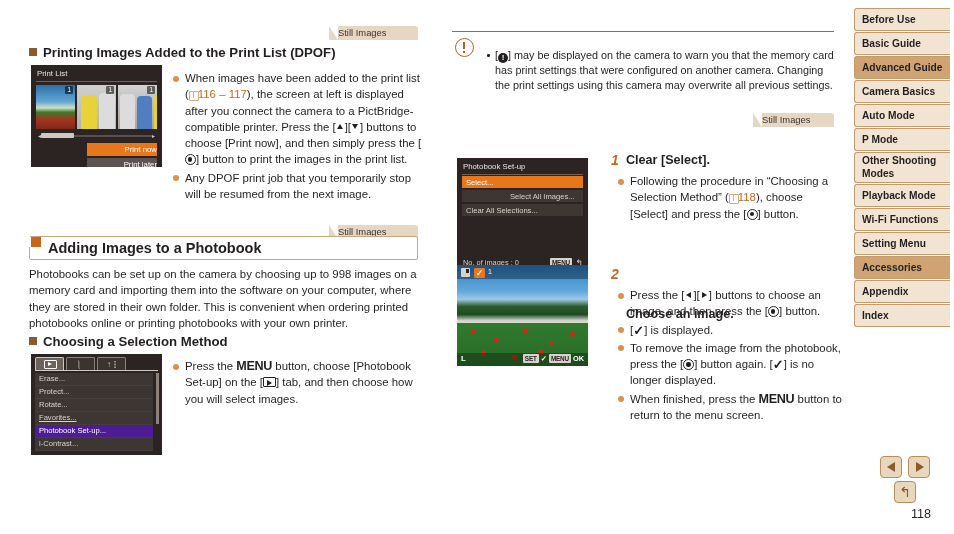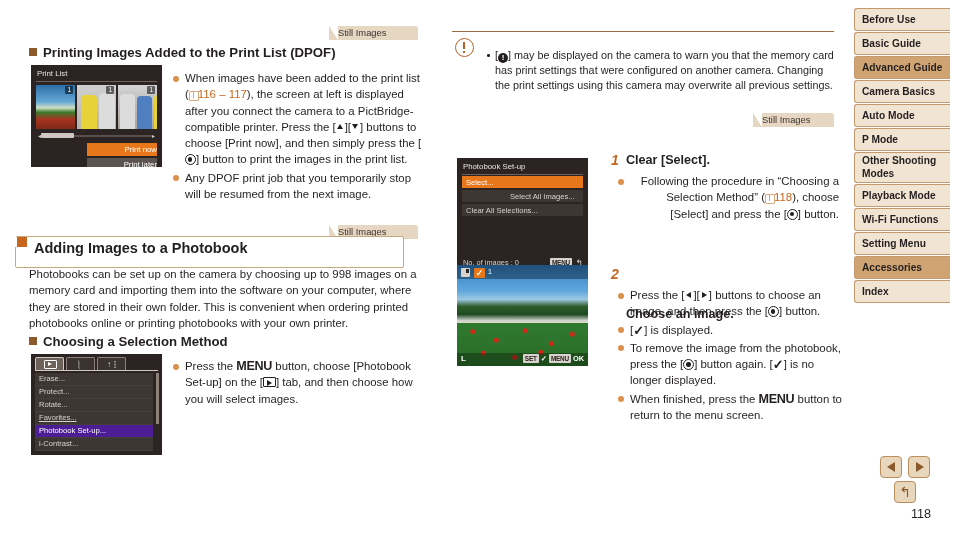--- a/index.html
+++ b/index.html
@@ -441,21 +441,21 @@
     <div class="bullet">
       When images have been added to the print list (<span class="bookicon"></span><span class="ref">116</span><span class="ref">&nbsp;–&nbsp;</span><span class="ref">117</span>), the screen at left is displayed after you connect the camera to a PictBridge-compatible printer. Press the [<span class="k-arrow up"><i></i></span>][<span class="k-arrow down"><i></i></span>] buttons to choose [Print now], and then simply press the [<span class="k-func"></span>] button to print the images in the print list.
     </div>
     <div class="bullet">
       <span>Any DPOF print job that you temporarily stop will be resumed from the next image.</span>
     </div>
   </div>
 
   <div class="still-tab" style="left:338px; top:225px; width:80px;">Still Images</div>
 
-  <div class="h-main-box" style="left:15px; top:236px; width:389px; height:32px;">
+  <div class="h-main-box" style="left:29px; top:236px; width:389px; height:24px;">
     <span class="cut"></span>
     <span class="sq"></span>
     <span class="txt">Adding Images to a Photobook</span>
   </div>
 
   <div class="body-text" style="position:absolute; left:29px; top:266px; width:392px;">Photobooks can be set up on the camera by choosing up to 998 images on a memory card and importing them into the software on your computer, where they are stored in their own folder. This is convenient when ordering printed photobooks online or printing photobooks with your own printer.</div>
 
   <div class="h-sub" style="left:29px; top:334px;">
     <span class="marker"></span>
     <span>Choosing a Selection Method</span>
@@ -512,21 +512,21 @@
     <div class="pb-row" style="top:32px;padding-left:48px;">Select All Images...</div>
     <div class="pb-row" style="top:46px;">Clear All Selections...</div>
     <div class="pb-foot">No. of images : 0</div>
     <div class="badge-menu">MENU</div>
     <div class="badge-back">↰</div>
   </div>
 
   <div class="step-num" style="left:611px; top:152px;">1</div>
   <div class="step-title" style="left:626px; top:153px;">Clear [Select].</div>
 
-  <div class="bullet-list body-text" style="left:617px; top:173px; width:222px;text-align:right;">
+  <div class="bullet-list body-text" style="left:617px; top:173px; width:222px;">
     <div class="bullet">
       <span>Following the procedure in “Choosing a Selection Method” (</span><span class="bookicon"></span><span class="ref">118</span><span>), choose [Select] and press the [</span><span class="k-func"></span><span>] button.</span>
     </div>
   </div>
 
   <div class="cam" style="left:457px; top:265px; width:131px; height:101px;
               background:linear-gradient(180deg,#2f7ec4 0%,#61a8dc 26%,#9fc8e4 34%,#2d5d2a 41%,#1f4a22 49%,#cfd3cf 55%,#e8e2b8 59%,#7b7f78 62%,#2f7a2e 70%,#3d8a33 100%);">
     <span style="position:absolute;left:0;top:0;right:0;height:14px;background:rgba(0,0,0,0.35);"></span>
     <span class="iv-sd"></span>
     <span class="iv-chk">✓</span>
@@ -575,20 +575,21 @@
     <div class="nav-item">Basic Guide</div>
     <div class="nav-item hi">Advanced Guide</div>
     <div class="nav-item">Camera Basics</div>
     <div class="nav-item">Auto Mode</div>
     <div class="nav-item">P Mode</div>
     <div class="nav-item two" style="padding-top:2px;padding-bottom:2px;">Other Shooting Modes</div>
     <div class="nav-item">Playback Mode</div>
     <div class="nav-item">Wi-Fi Functions</div>
     <div class="nav-item">Setting Menu</div>
     <div class="nav-item hi">Accessories</div>
+    <div class="nav-item">Appendix</div>
     <div class="nav-item">Index</div>
   </div>
 
   <div class="navbtn prev" style="left:880px; top:456px;">
       <i></i>
     </div>
   <div class="navbtn next" style="left:908px; top:456px;">
       <i></i>
     </div>
   <div class="navbtn home" style="left:894px; top:481px;">

